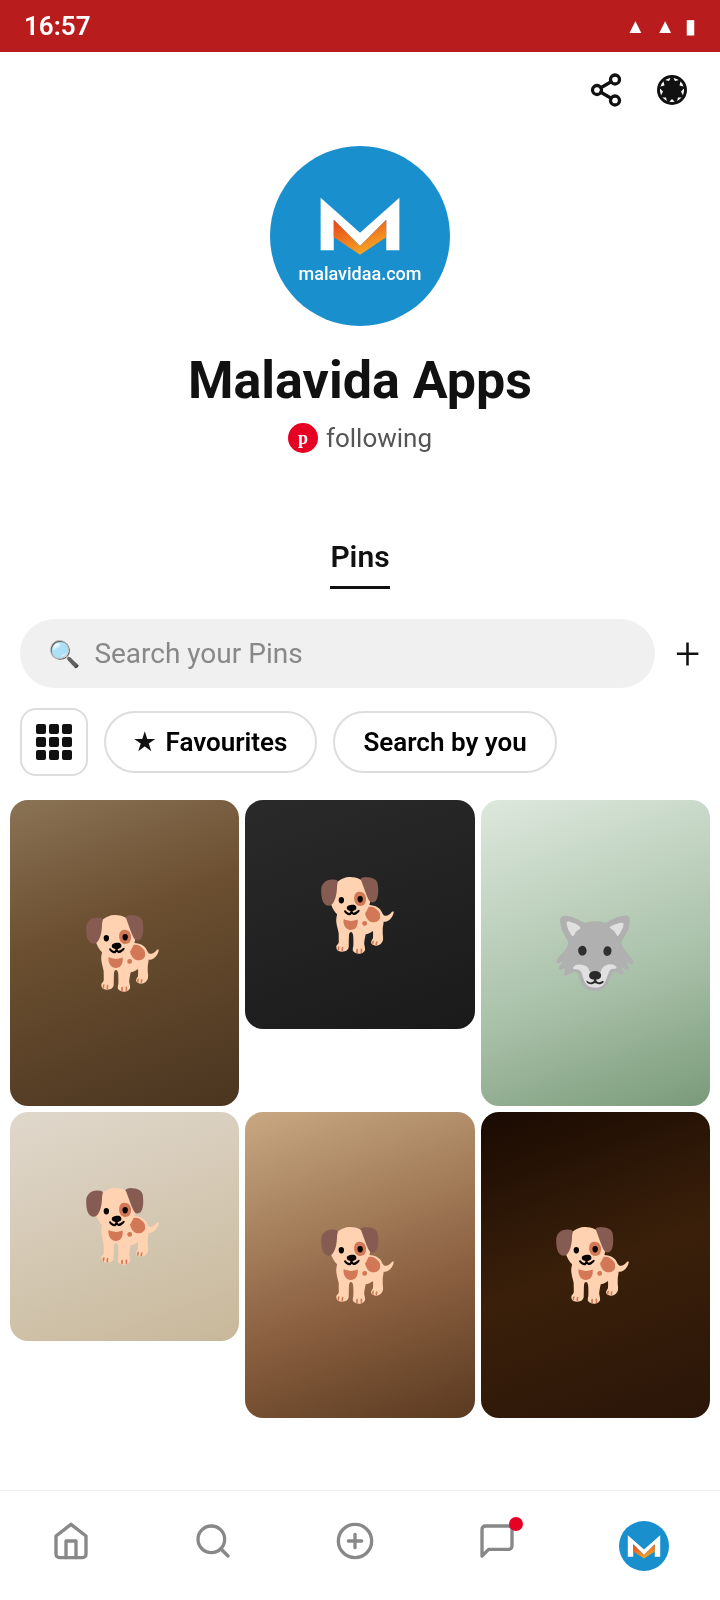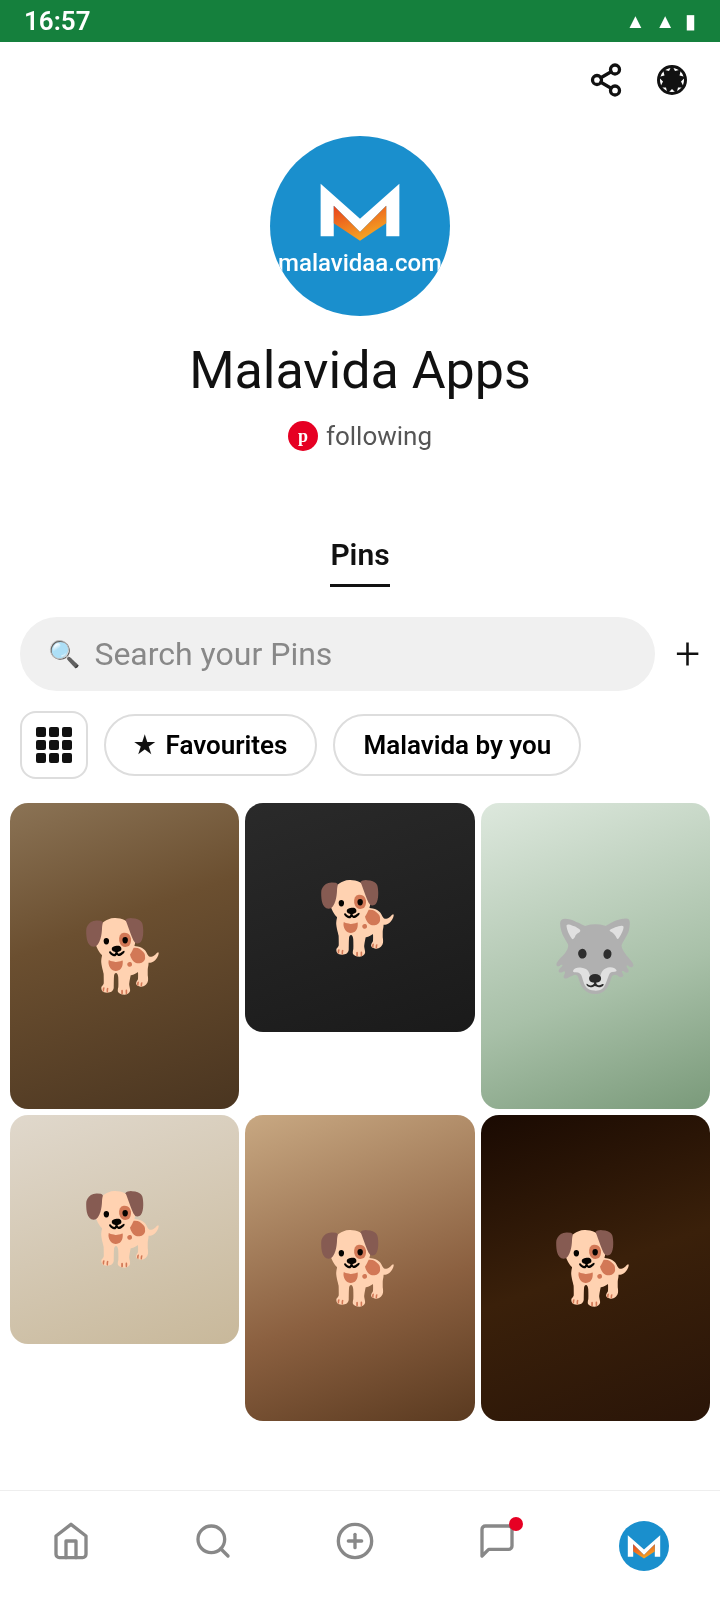--- a/index.html
+++ b/index.html
@@ -7,23 +7,23 @@
     body {
       width: 720px;
       min-height: 1600px;
       background: #fff;
       font-family: -apple-system, BlinkMacSystemFont, 'Segoe UI', Roboto, sans-serif;
       overflow-x: hidden;
     }
 
     
     .status-bar {
-      background: #15803d;
+      background: #b91c1c;
       color: #fff;
-      height: 42px;
+      height: 52px;
       display: flex;
       align-items: center;
       justify-content: space-between;
       padding: 0 24px;
     }
     .status-time {
       font-size: 26px;
       font-weight: 600;
       color: #fff;
     }
@@ -74,29 +74,29 @@
       display: flex;
       flex-direction: column;
       align-items: center;
     }
     .logo-m {
       width: 90px;
       height: 70px;
     }
     .avatar-url {
       color: #fff;
-      font-size: 24px;
+      font-size: 18px;
       margin-top: 4px;
       font-weight: 500;
     }
     .profile-name {
       font-size: 52px;
-      font-weight: 400;
-      color: #111;
-      margin-bottom: 20px;
+      font-weight: 700;
+      color: #111;
+      margin-bottom: 12px;
     }
     .profile-handle {
       display: flex;
       align-items: center;
       gap: 8px;
       color: #555;
       font-size: 26px;
       margin-bottom: 16px;
     }
     .pinterest-p {
@@ -146,21 +146,21 @@
       background: #f0f0f0;
       border-radius: 50px;
       padding: 18px 28px;
       gap: 14px;
     }
     .search-icon-char {
       font-size: 26px;
       color: #888;
     }
     .search-input-text {
-      font-size: 32px;
+      font-size: 28px;
       color: #888;
     }
     .plus-btn {
       font-size: 44px;
       color: #111;
       cursor: pointer;
       font-weight: 300;
     }
 
     
@@ -376,21 +376,21 @@
       <span></span>
         <span></span>
         <span></span>
     </div>
   </div>
   <div class="chip">
     <span class="chip-star">★</span>
     <span>Favourites</span>
   </div>
   <div class="chip">
-    <span>Malavida by you</span>
+    <span>Search by you</span>
   </div>
 </div>
 
 <div class="pin-grid">
 
   <div class="pin-item dog1 pin-tall" style="aspect-ratio:0.75; background: linear-gradient(160deg, #8B7355 0%, #6b4f30 40%, #4a3520 100%); display:flex; align-items:center; justify-content:center; font-size:70px;">
     🐕
   </div>
   <div class="pin-item dog2" style="background: linear-gradient(160deg, #2a2a2a 0%, #1a1a1a 100%); aspect-ratio:1; display:flex; align-items:center; justify-content:center; font-size:70px;">
     🐕

